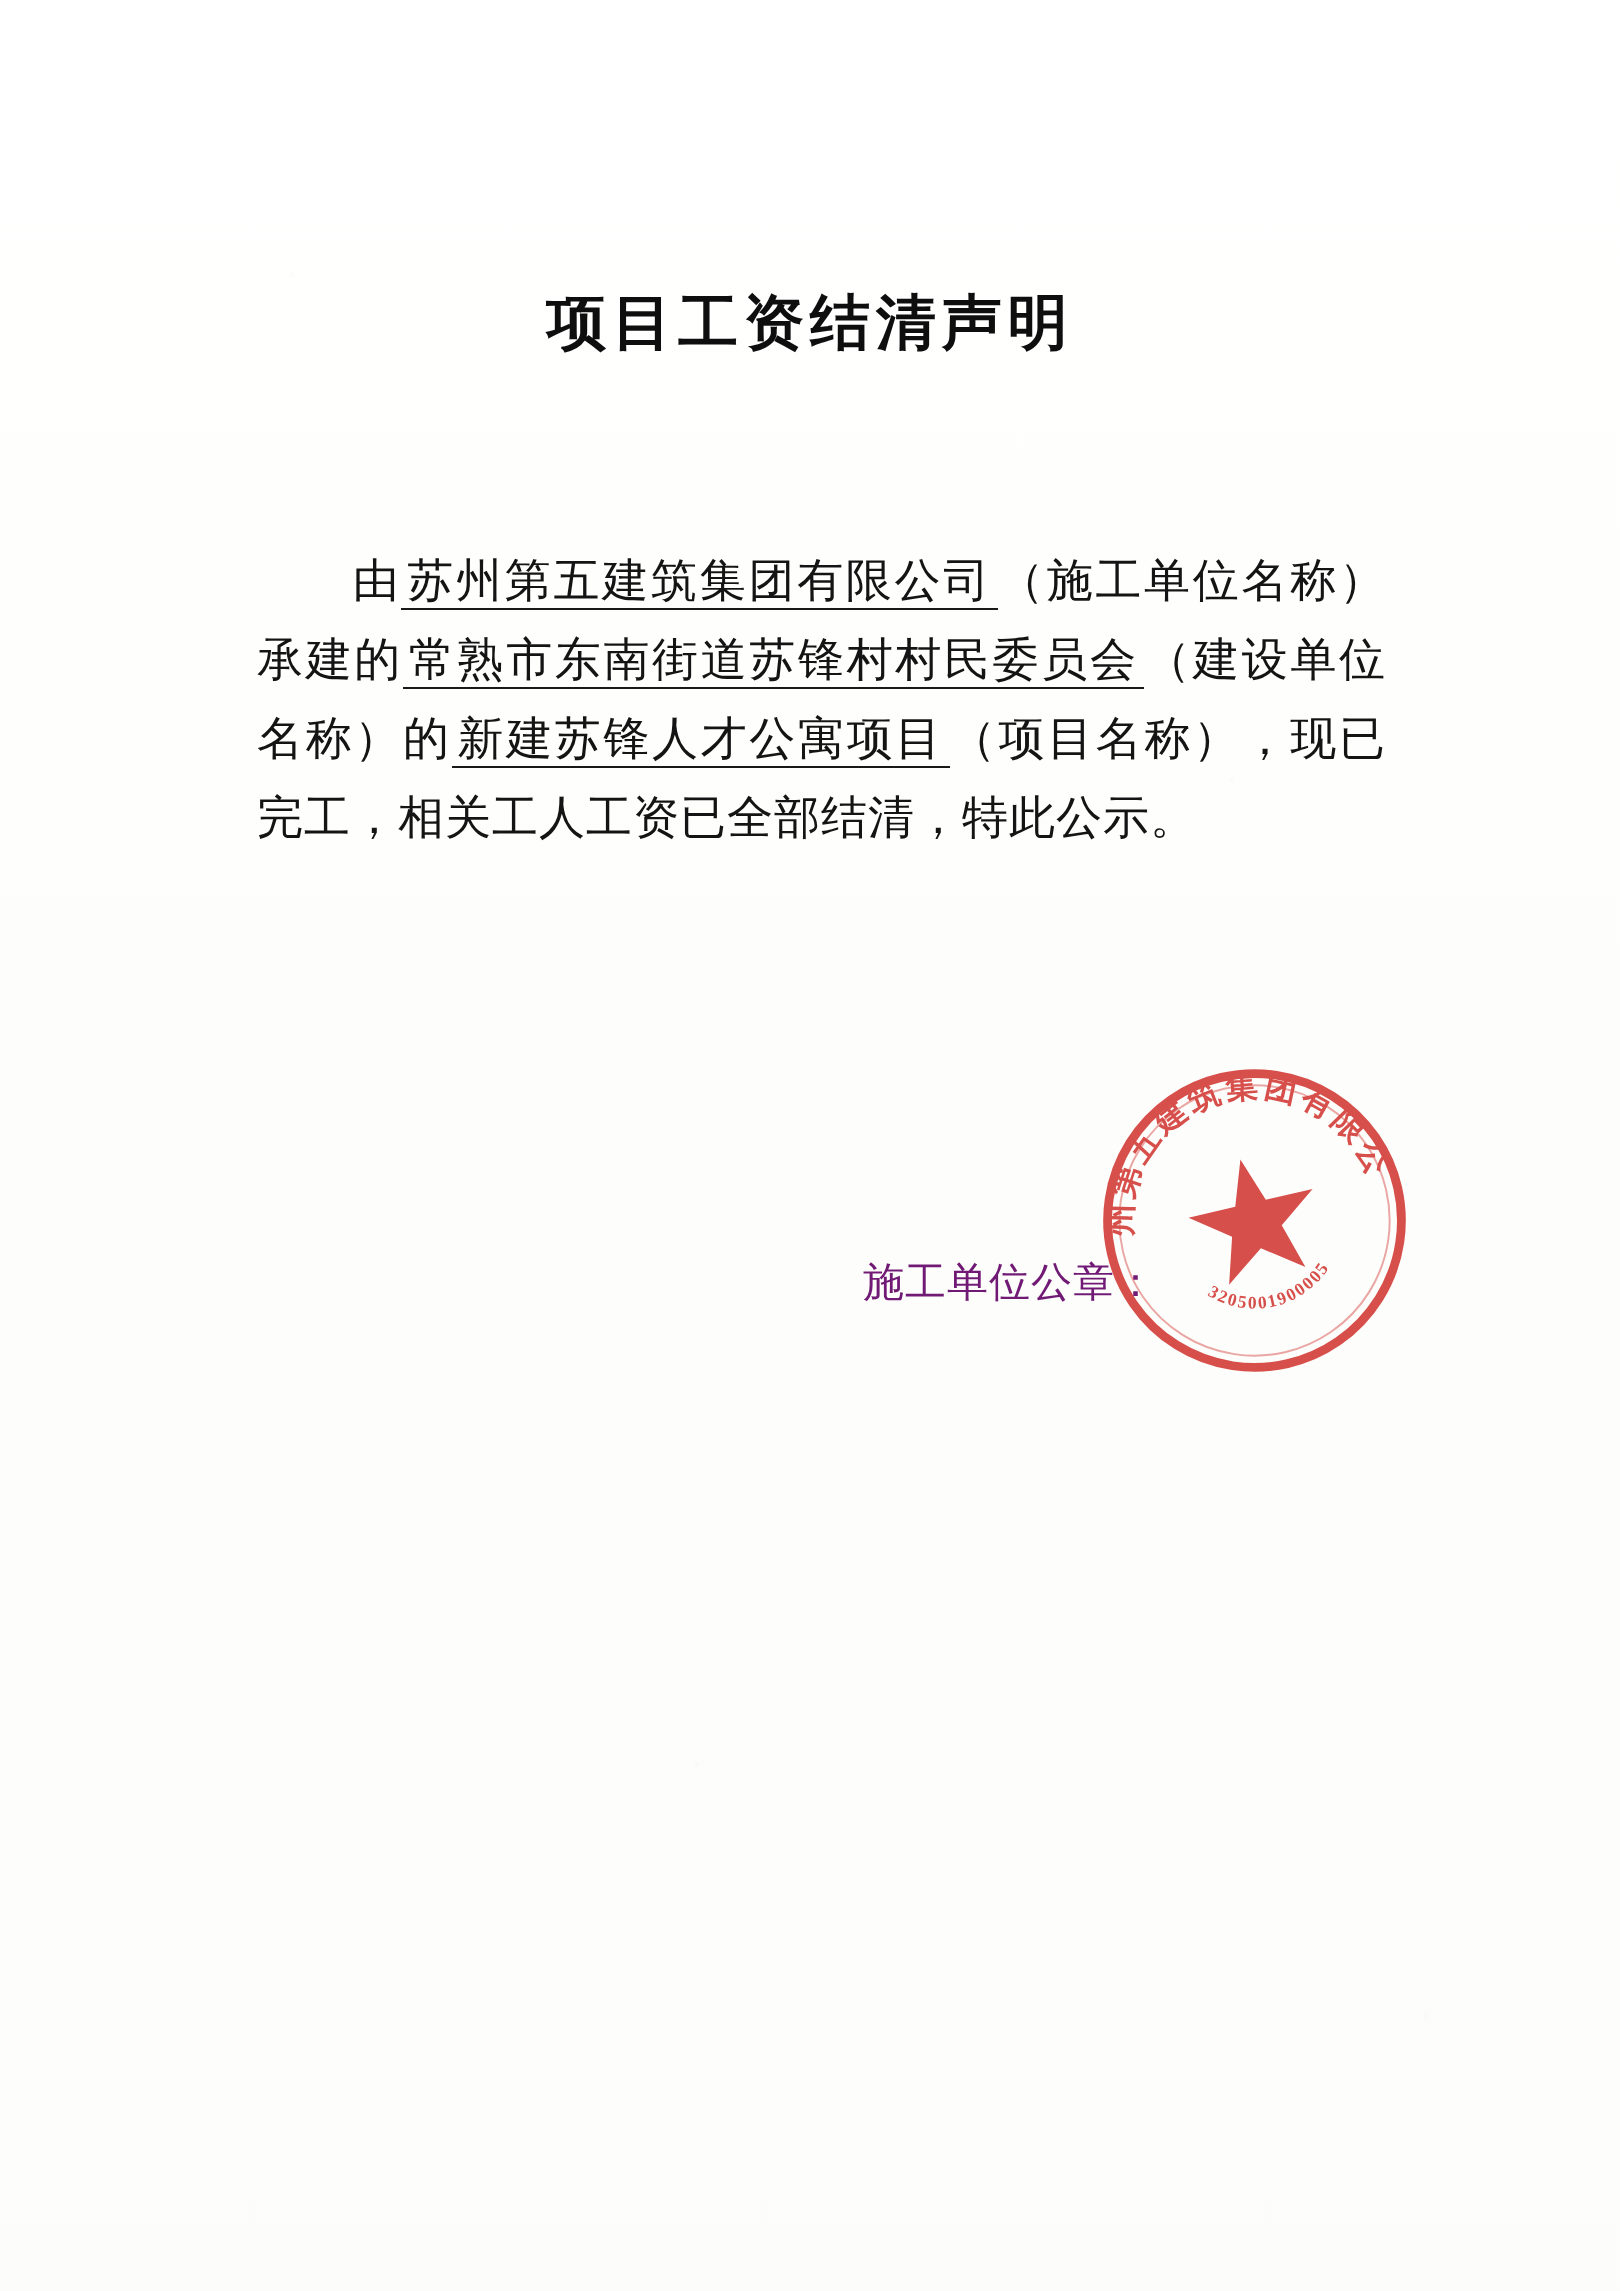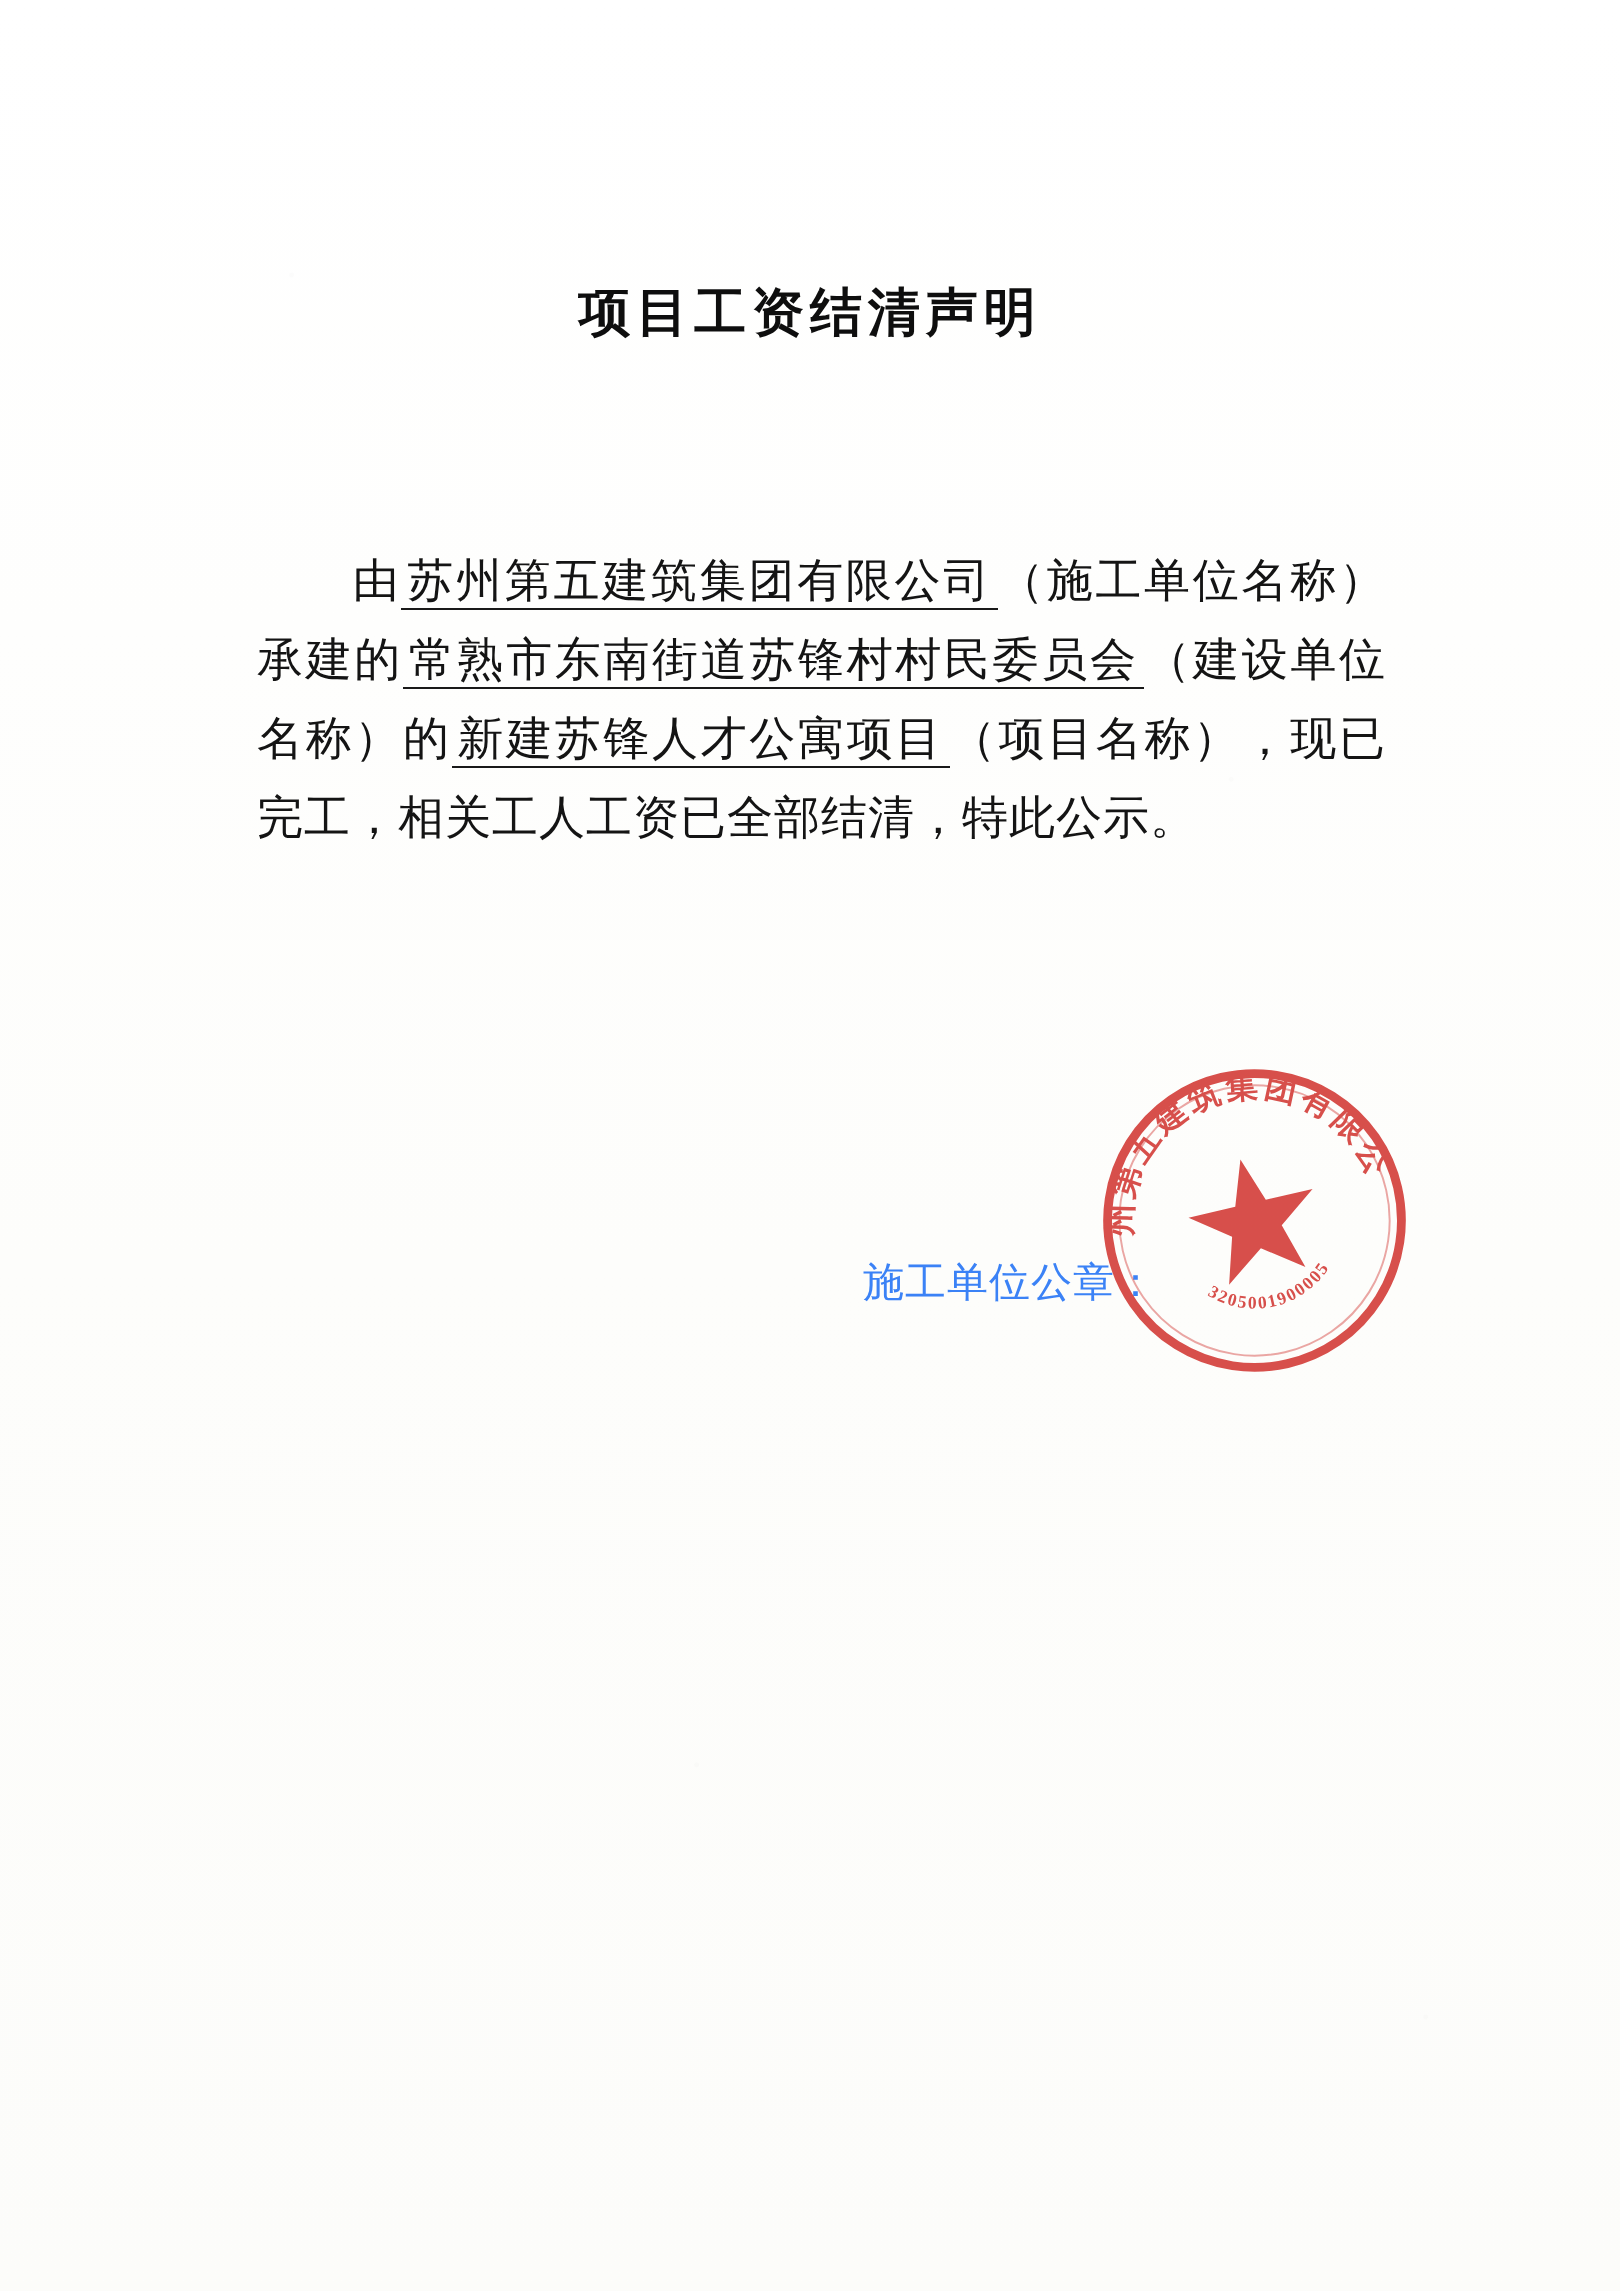--- a/index.html
+++ b/index.html
@@ -33,21 +33,21 @@
     pointer-events: none;
   }
   .doc-title {
     position: absolute;
     top: 243px;
     left: 0;
     width: 100%;
     text-align: center;
     font-family: "DejaVu Serif", "Liberation Serif", serif;
     font-weight: 700;
-    font-size: 52px;
+    font-size: 60px;
     letter-spacing: 5.9px;
     color: #0e0e0e;
   }
   .body-block {
     position: absolute;
     top: 495px;
     left: 257px;
     width: 1129px;
   }
   .para {
@@ -67,21 +67,21 @@
     padding: 0 5.9px 2px 5.9px;
     white-space: nowrap;
   }
   .sign-block {
     position: absolute;
     top: 1240px;
     left: 863px;
     width: 549px;
     font-size: 41px;
     line-height: 2.05;
-    color: #3b82f6;
+    color: #701a75;
     letter-spacing: 1px;
   }
   .sign-line {
     white-space: nowrap;
   }
   .sign-date {
     padding-left: 78px;
     white-space: nowrap;
   }
   

